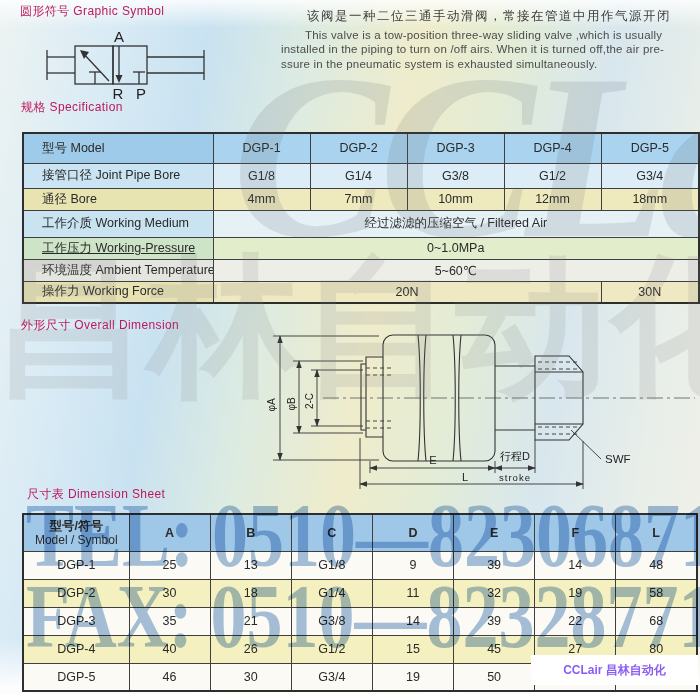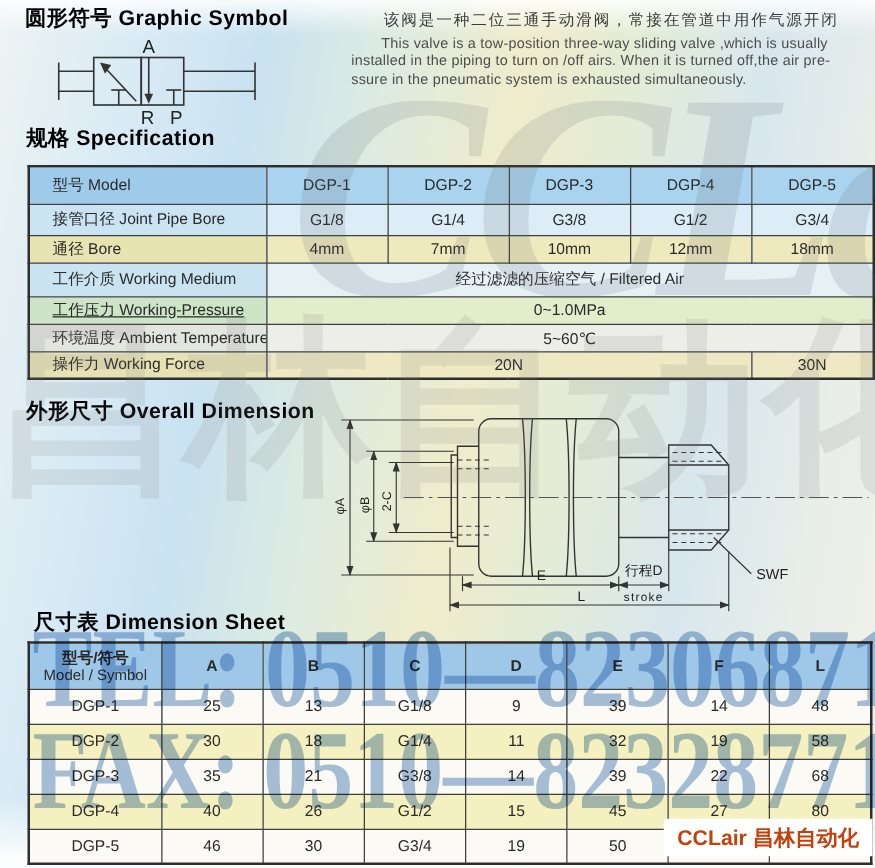--- a/index.html
+++ b/index.html
@@ -2,21 +2,21 @@
 <html><head>
 <meta charset="utf-8">
 <style>
   html,body{margin:0;padding:0;}
   body{background:#ffffff;font-family:"Liberation Sans","DejaVu Sans",sans-serif;}
   .page{position:relative;width:700px;height:694px;overflow:hidden;background:#f7f6f0;}
   .wash{position:absolute;left:0;top:0;right:0;bottom:0;z-index:0;
     background:
       linear-gradient(180deg, rgba(255,255,255,.85) 0%, rgba(255,255,255,0) 4%, rgba(255,255,255,0) 92%, rgba(255,255,255,.9) 99%),
       linear-gradient(100deg,#edf3f2 0%,#d9ebf5 14%,#c9e2f1 26%,#dcebe2 38%,#efeccb 52%,#e3ecd6 63%,#d8e7ee 76%,#e8eee9 88%,#f2f1e8 100%);}
-  .hd{position:absolute;font-size:17px;font-weight:bold;color:#000000;letter-spacing:.4px;z-index:2;white-space:nowrap;}
+  .hd{position:absolute;font-size:12px;font-weight:normal;color:#be185d;letter-spacing:.4px;z-index:2;white-space:nowrap;}
   .intro{position:absolute;left:281px;top:8px;width:416px;z-index:2;color:#3c3c3c;}
   .intro .zh{font-size:12.5px;line-height:17.5px;letter-spacing:1.5px;}
   .intro .zh.first{text-indent:26px;}
   .intro .en{font-size:11.5px;line-height:14.5px;color:#4c4c4c;letter-spacing:.2px;}
   .intro .en.first{text-indent:24px;margin-top:2px;}
   table{border-collapse:collapse;table-layout:fixed;z-index:2;position:absolute;}
   td{border:1px solid #3f3f3f;font-size:12.5px;color:#2a2a2a;text-align:center;padding:0 2px;overflow:hidden;white-space:nowrap;}
   .spec{left:22px;top:132px;width:676px;border:2px solid #2e2e2e;}
   .spec td.lbl{text-align:left;padding-left:18px;}
   .spec tr.r1{height:30px;} .spec tr.r2{height:25px;margin-top:19px;} .spec tr.r3{height:22px;}
@@ -38,21 +38,21 @@
   .wm-gray-latin{position:absolute;left:232px;top:40px;z-index:3;font-family:"Liberation Serif",serif;
     font-style:italic;font-weight:bold;font-size:235px;line-height:1;color:#5c646e;opacity:.15;
     letter-spacing:-10px;white-space:nowrap;pointer-events:none;}
   .wm-gray-cjk{position:absolute;left:-6px;top:250px;z-index:3;font-weight:bold;font-size:152px;line-height:1;
     color:#7d7d7d;opacity:.14;white-space:nowrap;letter-spacing:2px;pointer-events:none;}
   .wm-blue{position:absolute;left:26px;z-index:4;font-family:"Liberation Serif",serif;font-weight:bold;
     font-size:90px;line-height:1;color:#4f83bf;opacity:.5;mix-blend-mode:multiply;white-space:nowrap;
     transform:scaleX(.8);transform-origin:left center;pointer-events:none;}
   .wm-tel{top:491px;} .wm-fax{top:572px;}
   .brandbox{position:absolute;left:531px;top:655px;width:167px;height:30px;z-index:5;background:#ffffff;
-    display:flex;align-items:center;justify-content:center;font-size:17px;font-weight:bold;color:#c2410c;white-space:nowrap;}
+    display:flex;align-items:center;justify-content:center;font-size:12px;font-weight:bold;color:#8b5cf6;white-space:nowrap;}
   svg{position:absolute;z-index:2;overflow:visible;}
   .sym{left:42px;top:30px;}
   .drw{left:253px;top:320px;}
   svg text{font-family:"Liberation Sans","DejaVu Sans",sans-serif;fill:#222;}
 </style>
 </head>
 <body>
 
 <div class="page">
   <div class="wash"></div>

